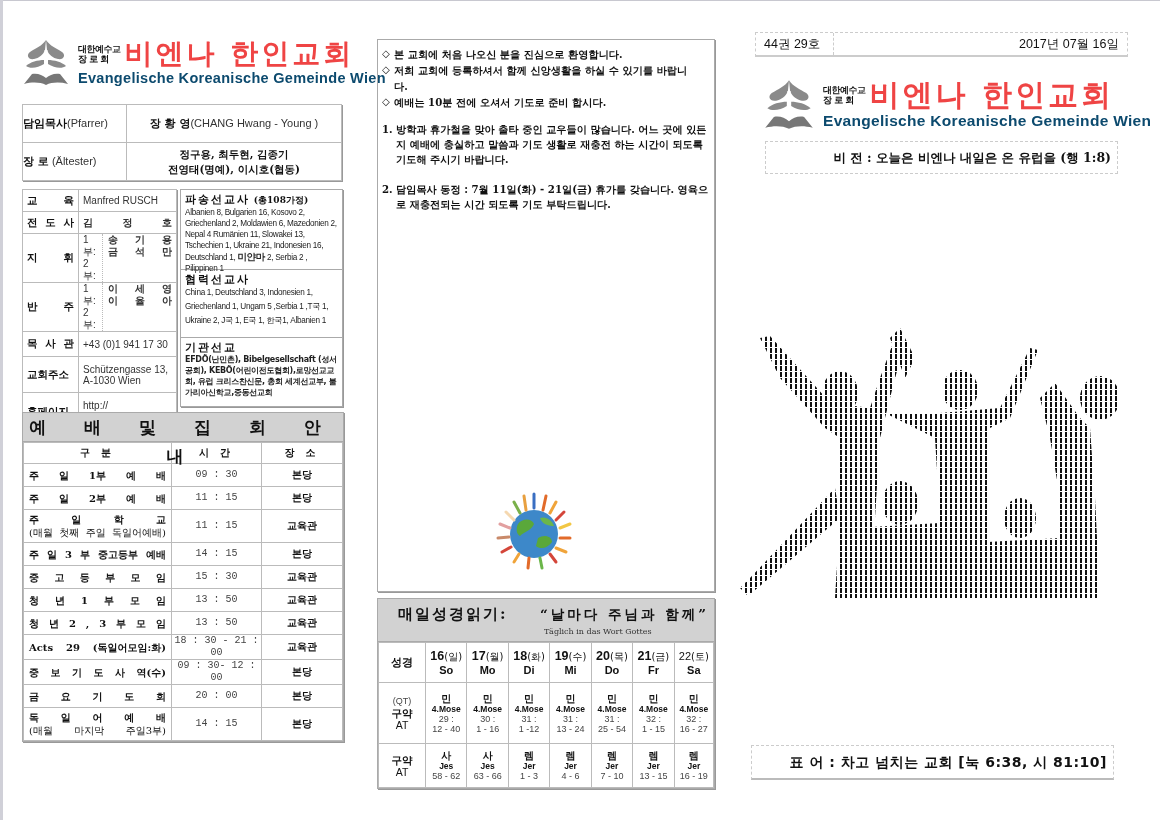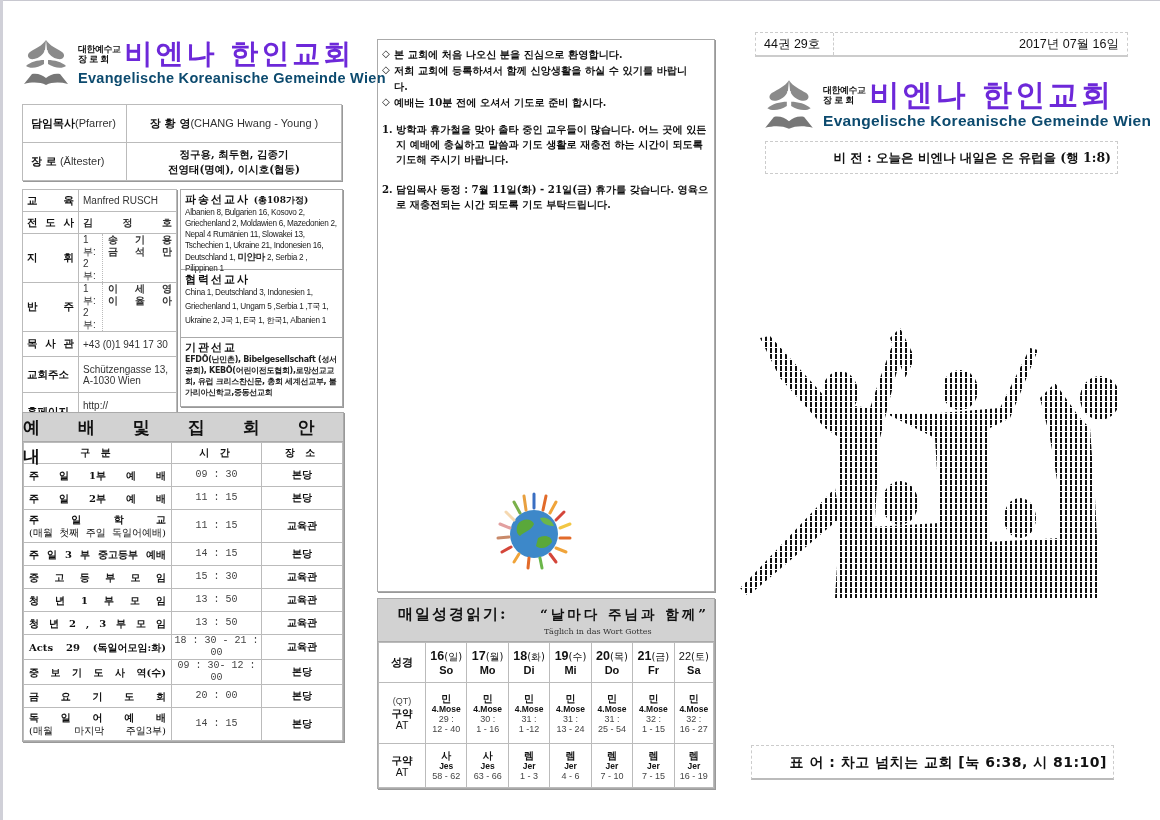--- a/index.html
+++ b/index.html
@@ -7,38 +7,38 @@
   body { position: relative; font-family: "DejaVu Sans", sans-serif; color: #111; }
   .frame-top { position: absolute; left: 0; top: 0; width: 1160px; height: 1px; background: #c8c8d0; }
   .frame-left { position: absolute; left: 0; top: 0; width: 3px; height: 820px; background: #d0d0d8; }
 
   
   .logo { position: absolute; display: flex; align-items: flex-start; }
   .logo svg { flex: none; }
   .logo .txt { margin-left: 8px; }
   .logo .row1 { display: flex; align-items: center; }
   .logo .denom { display: flex; flex-direction: column; font-size: 9px; line-height: 10px; font-weight: bold; margin-right: 4px; letter-spacing: -0.5px; }
-  .logo .name { font-family: "DejaVu Sans", sans-serif; font-weight: bold; letter-spacing: 3px; color: #6d28d9; }
+  .logo .name { font-family: "DejaVu Sans", sans-serif; font-weight: bold; letter-spacing: 3px; color: #ef4444; }
   .logo .german { font-family: "Liberation Sans", sans-serif; font-weight: bold; color: #0c4a6e; letter-spacing: 0.3px; }
 
   #logo-left { left: 22px; top: 38px; }
   #logo-left .name { font-size: 28px; line-height: 32px; }
   #logo-left .german { font-size: 14.5px; margin-top: 0px; }
 
   #logo-right { left: 763px; top: 78px; }
   #logo-right .name { font-size: 30px; line-height: 34px; }
   #logo-right .german { font-size: 15.5px; }
 
   table { border-collapse: collapse; }
   .bx { border: 1px solid #aaa; box-shadow: 1px 1px 0 #999; }
 
   
   #pastor-table { position: absolute; left: 22px; top: 104px; width: 320px; }
   #pastor-table td { border: 1px solid #bbb; font-size: 11px; height: 38px; vertical-align: middle; }
-  #pastor-table td.l { width: 104px; padding-left: 8px; }
+  #pastor-table td.l { width: 104px; }
   #pastor-table td.r { text-align: center; }
   .ko-b { font-family: "DejaVu Serif", serif; font-weight: bold; }
   .lat { font-family: "Liberation Sans", sans-serif; color: #333; }
 
   
   #staff-table { position: absolute; left: 22px; top: 189px; width: 155px; }
   #staff-table td { border: 1px solid #bbb; font-size: 10.5px; vertical-align: middle; }
   #staff-table td.l { width: 56px; padding: 0 4px; font-family: "DejaVu Serif", serif; font-weight: bold; text-align: justify; text-align-last: justify; }
   #staff-table td.v { padding: 0 4px; font-family: "Liberation Sans", sans-serif; font-size: 10px; color: #333; }
   .splitcell { display: flex; }
@@ -47,24 +47,24 @@
 
   
   #mission { position: absolute; left: 180px; top: 189px; width: 163px; height: 218px; border: 1px solid #aaa; box-shadow: 1px 1px 0 #999; }
   #mission .sec { border-bottom: 1px solid #aaa; padding: 3px 3px 10px 4px; }
   #mission .sec:last-child { border-bottom: none; }
   #mission .h { font-family: "DejaVu Serif", serif; font-weight: bold; font-size: 11px; line-height: 13px; }
   #mission .b { font-family: "Liberation Sans", sans-serif; font-size: 8.2px; line-height: 11px; color: #222; letter-spacing: -0.3px; }
 
   
   #worship { position: absolute; left: 22px; top: 412px; width: 322px; border: 1px solid #aaa; box-shadow: 1px 1px 0 #999; }
-  #worship .title { background: #d2d2d2; height: 29px; text-align: left; font-family: "DejaVu Serif", serif; font-weight: bold; font-size: 17px; line-height: 29px; letter-spacing: 16px; border-bottom: 1px solid #aaa; }
+  #worship .title { background: #d2d2d2; height: 29px; text-align: center; font-family: "DejaVu Serif", serif; font-weight: bold; font-size: 17px; line-height: 29px; letter-spacing: 16px; border-bottom: 1px solid #aaa; }
   #worship table { width: 100%; }
   #worship th, #worship td { border: 1px solid #bbb; font-size: 10px; vertical-align: middle; }
-  #worship th { height: 21px; font-family: Liberation Serif, serif; font-weight: bold; letter-spacing: 4px; }
+  #worship th { height: 21px; font-family: Liberation Sans, sans-serif; font-weight: bold; letter-spacing: 4px; }
   #worship td.n { width: 148px; padding: 0 5px; font-family: "DejaVu Serif", serif; font-weight: bold; line-height: 13px; }
   #worship td.n .j { display: block; text-align: justify; text-align-last: justify; }
   #worship td.t { width: 90px; text-align: center; font-family: "Liberation Mono", monospace; font-size: 10px; color: #444; line-height: 12px; }
   #worship td.p { text-align: center; font-family: "DejaVu Serif", serif; font-weight: bold; }
   #worship tr.r1 td { height: 23px; }
   #worship tr.r2 td { height: 33px; }
 
   
   #news { position: absolute; left: 377px; top: 39px; width: 338px; height: 553px; border: 1px solid #aaa; box-shadow: 1px 1px 0 #999; }
   #news .title { background: #d2d2d2; height: 29px; text-align: center; font-family: "DejaVu Serif", serif; font-weight: bold; font-size: 16px; line-height: 29px; letter-spacing: 5px; border-bottom: 1px solid #aaa; }
@@ -504,21 +504,21 @@
             <div class="ch">4 - 6</div>
           </td>
           <td>
             <div class="bk">렘</div>
             <div class="bn">Jer</div>
             <div class="ch">7 - 10</div>
           </td>
           <td>
             <div class="bk">렘</div>
             <div class="bn">Jer</div>
-            <div class="ch">7 - 15</div>
+            <div class="ch">13 - 15</div>
           </td>
           <td>
             <div class="bk">렘</div>
             <div class="bn">Jer</div>
             <div class="ch">16 - 19</div>
           </td>
         </tr>
   </tbody>
     </table>
 </div>

